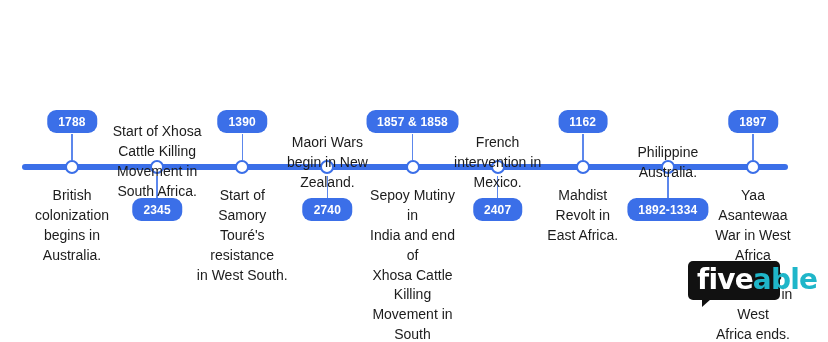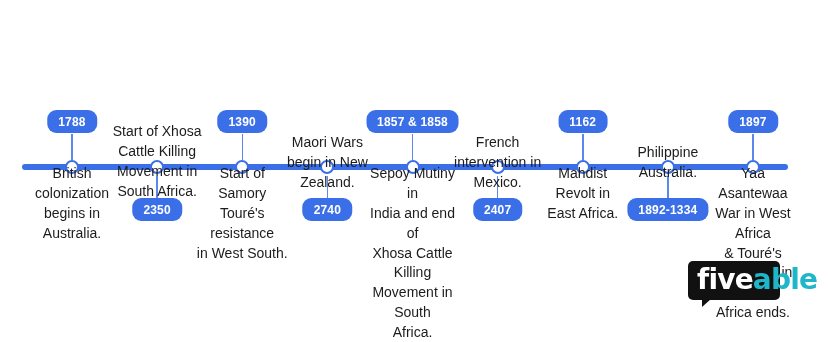--- a/index.html
+++ b/index.html
@@ -87,21 +87,21 @@
     position: absolute;
     left: 50%;
     transform: translateX(-50%);
     width: 96px;
     text-align: center;
     font-size: 14px;
     line-height: 1.42;
     color: #1c1c1c;
     white-space: pre-line;
   }
-  .caption.below { top: 164px; }
+  .caption.below { top: 186px; }
   .caption.above-2 { top: 143px; }
   .caption.above-3 { top: 133px; }
   .caption.above-4 { top: 122px; }
 
   
   .logo {
     position: absolute;
     left: 688px;
     top: 261px;
     width: 92px;
@@ -144,21 +144,21 @@
         <div class="node"></div>
         <div class="pill up">1788</div>
         <div class="caption below">British
 colonization
 begins in
 Australia.</div>
       </div>
       <div class="event" style="left: 157.125px;">
         <div class="stem down"></div>
         <div class="node"></div>
-        <div class="pill down">2350</div>
+        <div class="pill down">2345</div>
         <div class="caption above-4">Start of Xhosa
 Cattle Killing
 Movement in
 South Africa.</div>
       </div>
       <div class="event" style="left: 242.25px;">
         <div class="stem up"></div>
         <div class="node"></div>
         <div class="pill up">1390</div>
         <div class="caption below">Start of Samory

